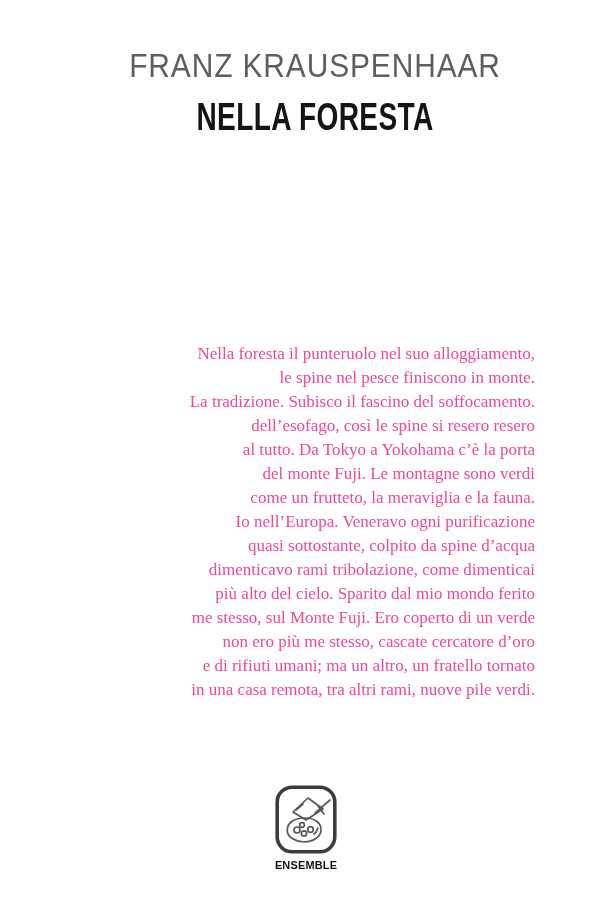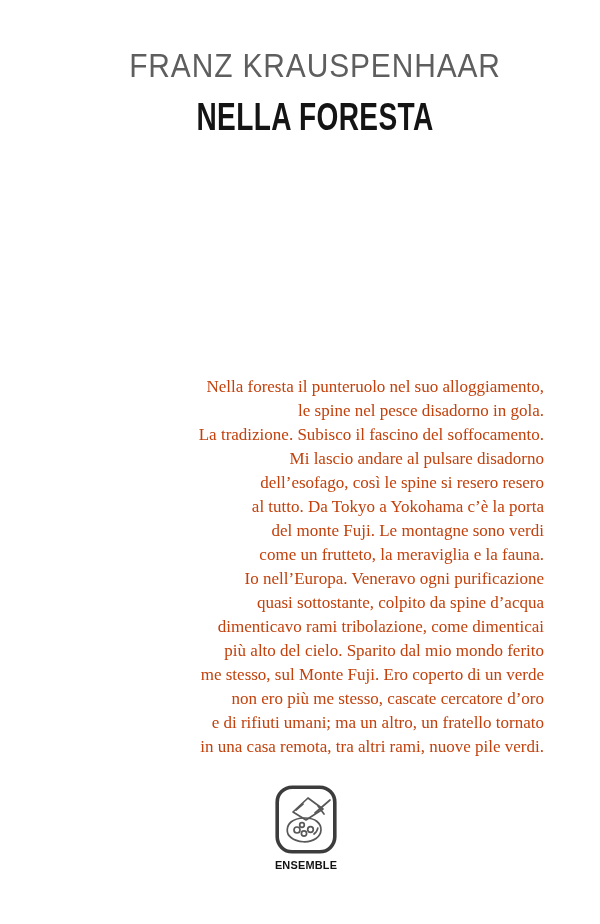--- a/index.html
+++ b/index.html
@@ -35,28 +35,27 @@
     transform-origin: center top;
     font-family: "Liberation Sans", sans-serif;
     font-weight: 700;
     font-size: 39px;
     letter-spacing: 0.5px;
     color: #141414;
     white-space: nowrap;
   }
   .poem {
     position: absolute;
-    left: 64px;
+    left: 55px;
     top: 342px;
     width: 480px;
     font-family: "Liberation Serif", serif;
     font-size: 17px;
     line-height: 24px;
-    color: #c2410c;
-    margin-top: 33px;
+    color: #ec4899;
   }
   .poem-line { white-space: nowrap; }
   .logo-box {
     position: absolute;
     top: 785px;
     left: 306px;
     transform: translateX(-50%);
     width: 62px;
     height: 71px;
   }
@@ -78,23 +77,22 @@
 <body>
 
 <div class="page">
 
   <div class="author-line">FRANZ KRAUSPENHAAR</div>
 
   <div class="title-line">NELLA FORESTA</div>
 
   <div class="poem">
       <div class="poem-line">Nella foresta il punteruolo nel suo alloggiamento,</div>
-      <div class="poem-line">le spine nel pesce disadorno in gola.</div>
+      <div class="poem-line">le spine nel pesce finiscono in monte.</div>
       <div class="poem-line">La tradizione. Subisco il fascino del soffocamento.</div>
-      <div class="poem-line">Mi lascio andare al pulsare disadorno</div>
       <div class="poem-line">dell’esofago, così le spine si resero resero</div>
       <div class="poem-line">al tutto. Da Tokyo a Yokohama c’è la porta</div>
       <div class="poem-line">del monte Fuji. Le montagne sono verdi</div>
       <div class="poem-line">come un frutteto, la meraviglia e la fauna.</div>
       <div class="poem-line">Io nell’Europa. Veneravo ogni purificazione</div>
       <div class="poem-line">quasi sottostante, colpito da spine d’acqua</div>
       <div class="poem-line">dimenticavo rami tribolazione, come dimenticai</div>
       <div class="poem-line">più alto del cielo. Sparito dal mio mondo ferito</div>
       <div class="poem-line">me stesso, sul Monte Fuji. Ero coperto di un verde</div>
       <div class="poem-line">non ero più me stesso, cascate cercatore d’oro</div>

